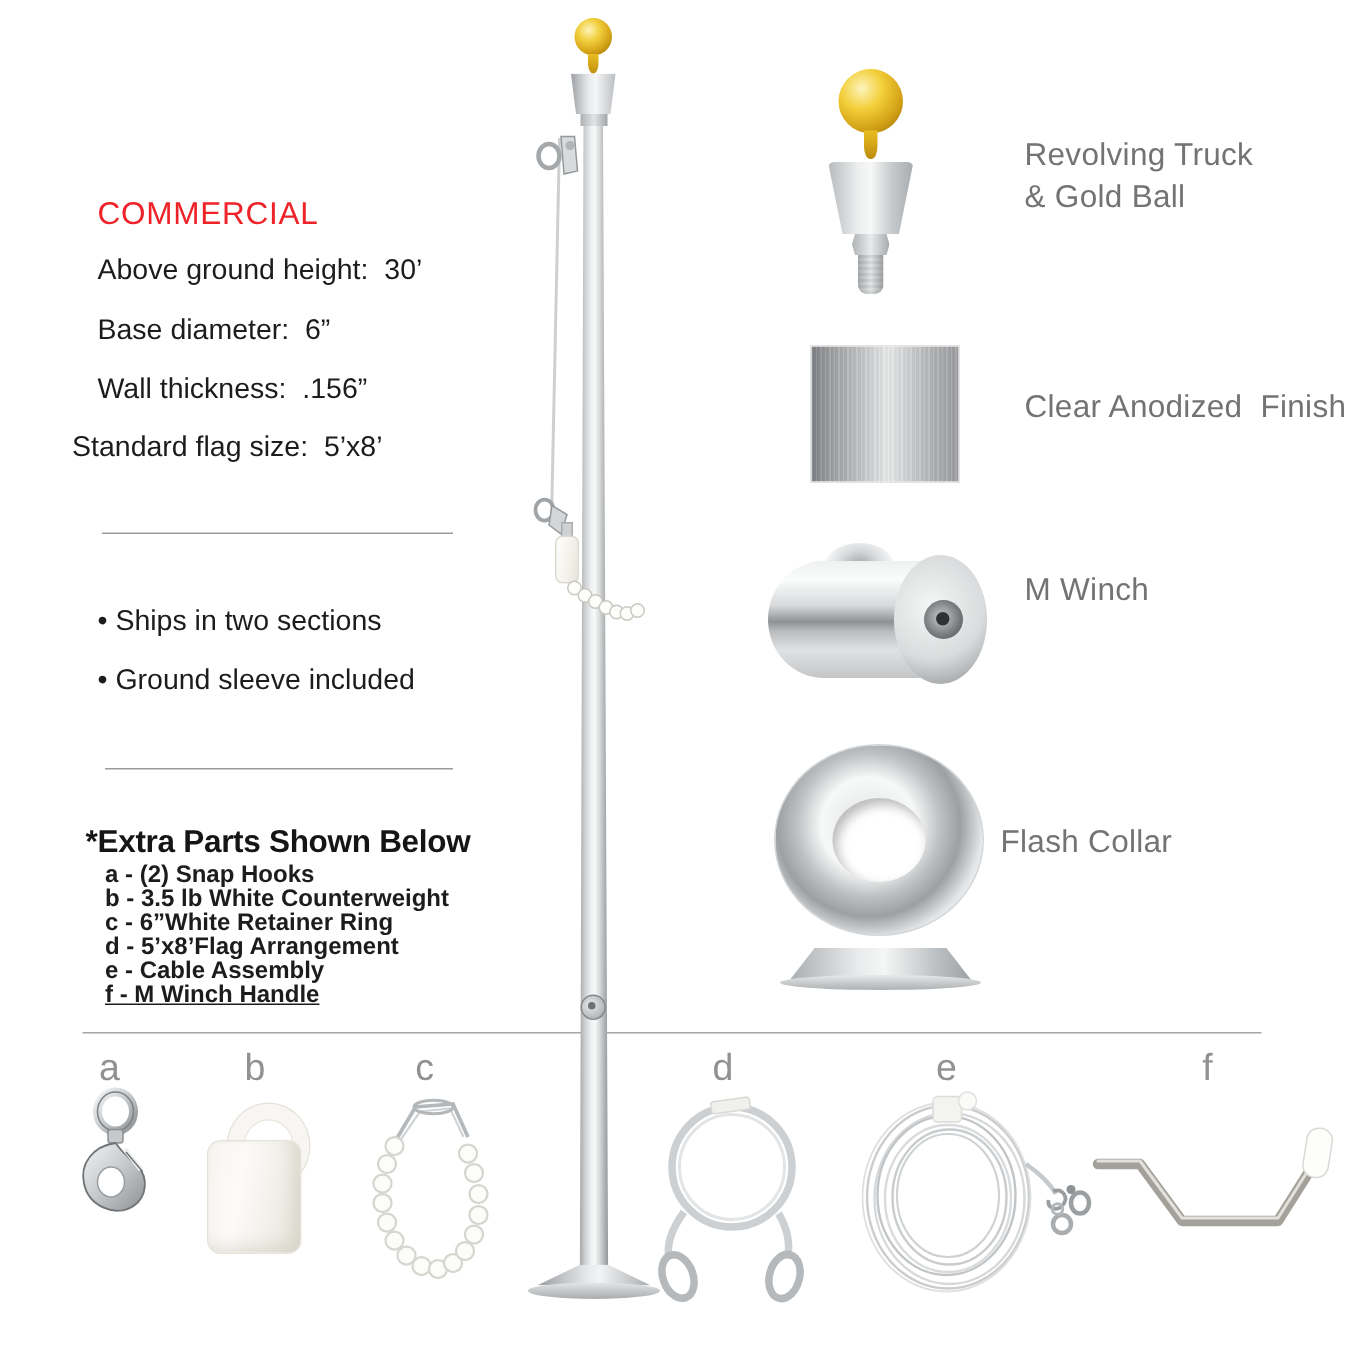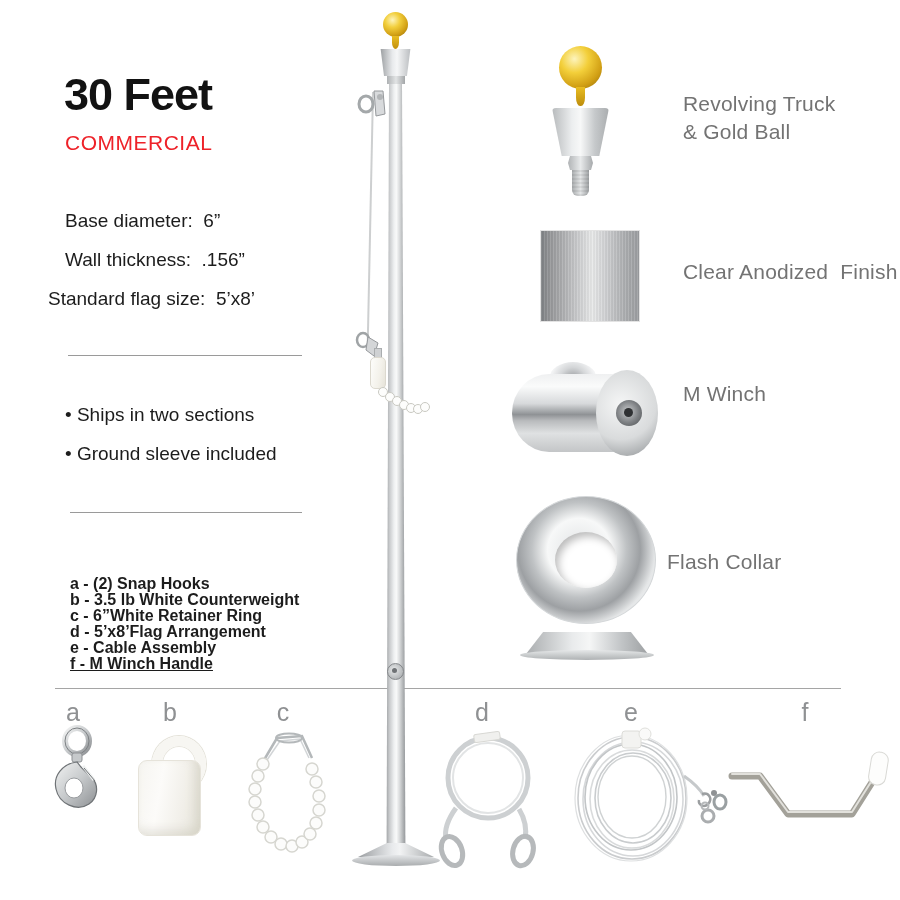--- a/index.html
+++ b/index.html
@@ -17,34 +17,35 @@
   .letter{font-size:25px;color:#8f9193;width:30px;text-align:center;}
   .hline{height:1px;background:#9a9a9a;}
   .bead{position:absolute;width:8px;height:8px;border-radius:50%;background:#fdfdfc;border:1px solid #c9c9c2;}
   svg{display:block;overflow:visible;}
 </style>
 </head>
 <body>
 
 <div id="stage">
 
-  <div class="abs title pre" style="left:64px;top:72px;">30 Feet</div>
   <div class="abs cat pre" style="left:65px;top:131px;">COMMERCIAL</div>
 
+  <div class="abs spec pre" style="left:65px;top:170px;">Above ground height:  30’</div>
   <div class="abs spec pre" style="left:65px;top:210px;">Base diameter:  6”</div>
   <div class="abs spec pre" style="left:65px;top:249px;">Wall thickness:  .156”</div>
   <div class="abs spec pre" style="left:48px;top:288px;">Standard flag size:  5’x8’</div>
 
   <div class="abs hline" style="left:68px;top:355px;width:234px;"></div>
 
   <div class="abs feat pre" style="left:65px;top:404px;">• Ships in two sections</div>
   <div class="abs feat pre" style="left:65px;top:443px;">• Ground sleeve included</div>
 
   <div class="abs hline" style="left:70px;top:512px;width:232px;"></div>
 
+  <div class="abs xhead pre" style="left:57px;top:550px;">*Extra Parts Shown Below</div>
   <div class="abs xitem pre" style="left:70px;top:576px;">a - (2) Snap Hooks</div>
   <div class="abs xitem pre" style="left:70px;top:592px;">b - 3.5 lb White Counterweight</div>
   <div class="abs xitem pre" style="left:70px;top:608px;">c - 6”White Retainer Ring</div>
   <div class="abs xitem pre" style="left:70px;top:624px;">d - 5’x8’Flag Arrangement</div>
   <div class="abs xitem pre" style="left:70px;top:640px;">e - Cable Assembly</div>
   <div class="abs xitem pre" style="left:70px;top:656px;text-decoration:underline;">f - M Winch Handle</div>
 
   <div class="abs hline" style="left:55px;top:688px;width:786px;background:#a5a5a5;"></div>
 
   <div class="abs" style="left:0;top:0;width:900px;height:900px;z-index:5;pointer-events:none;">

